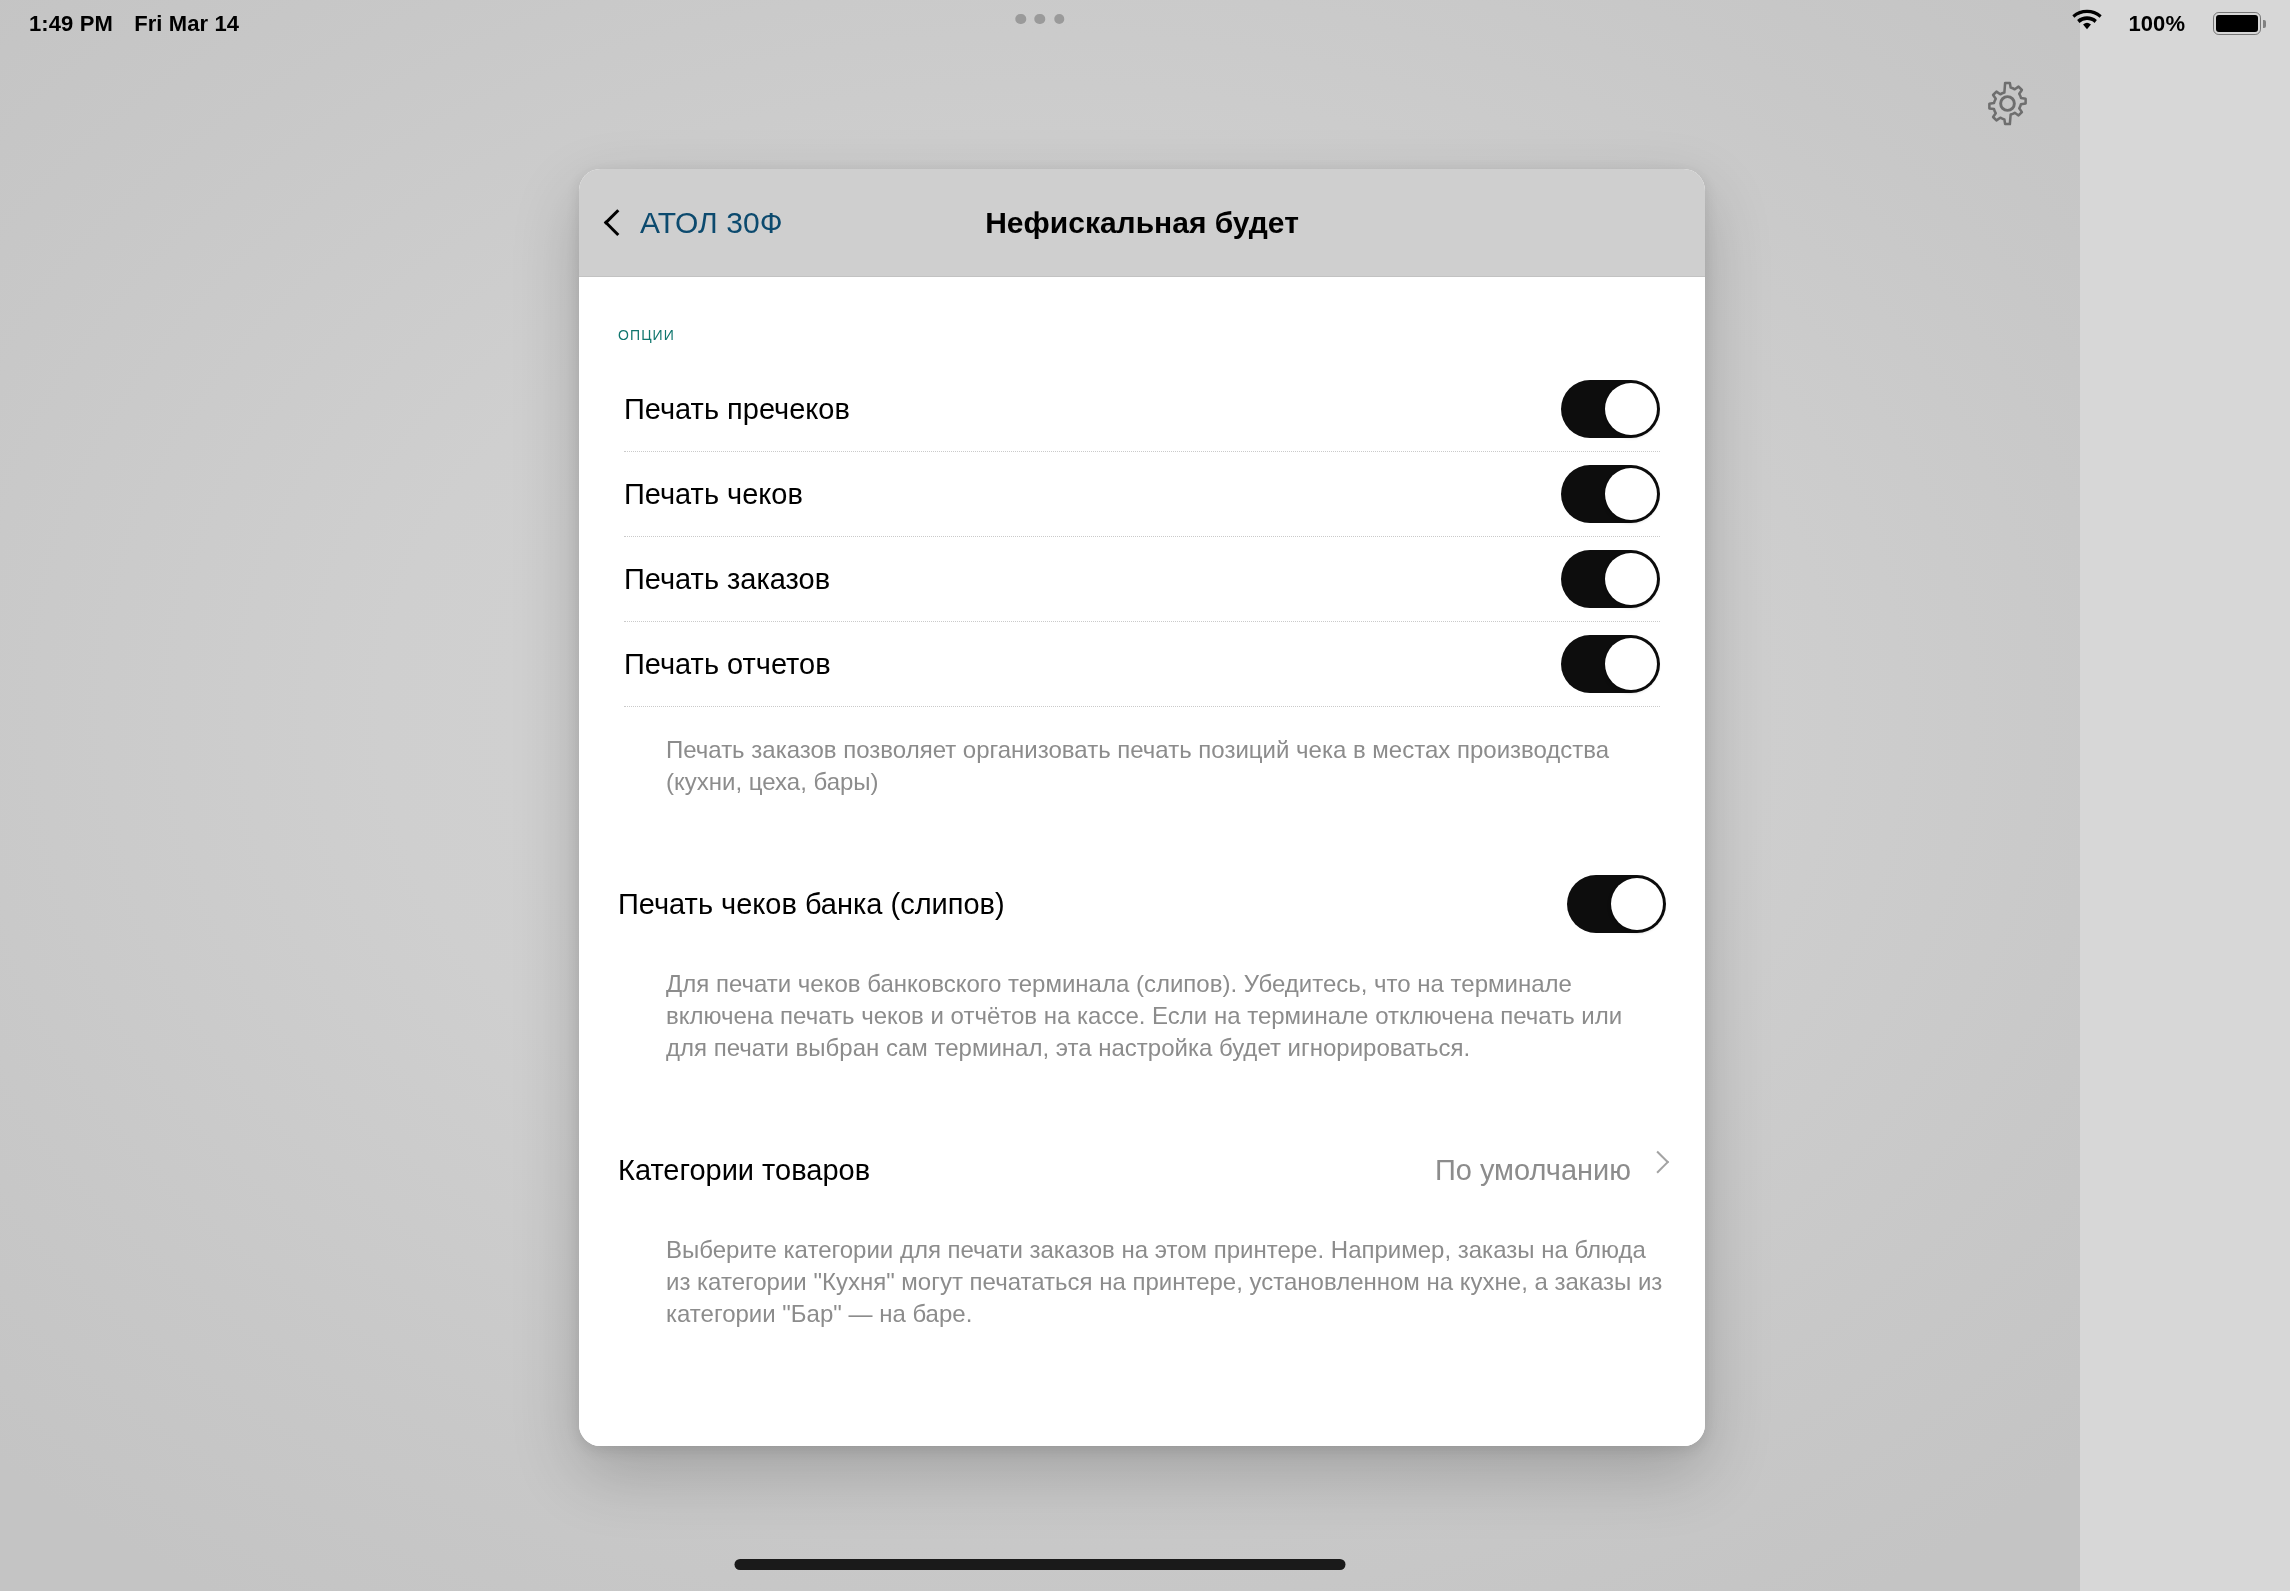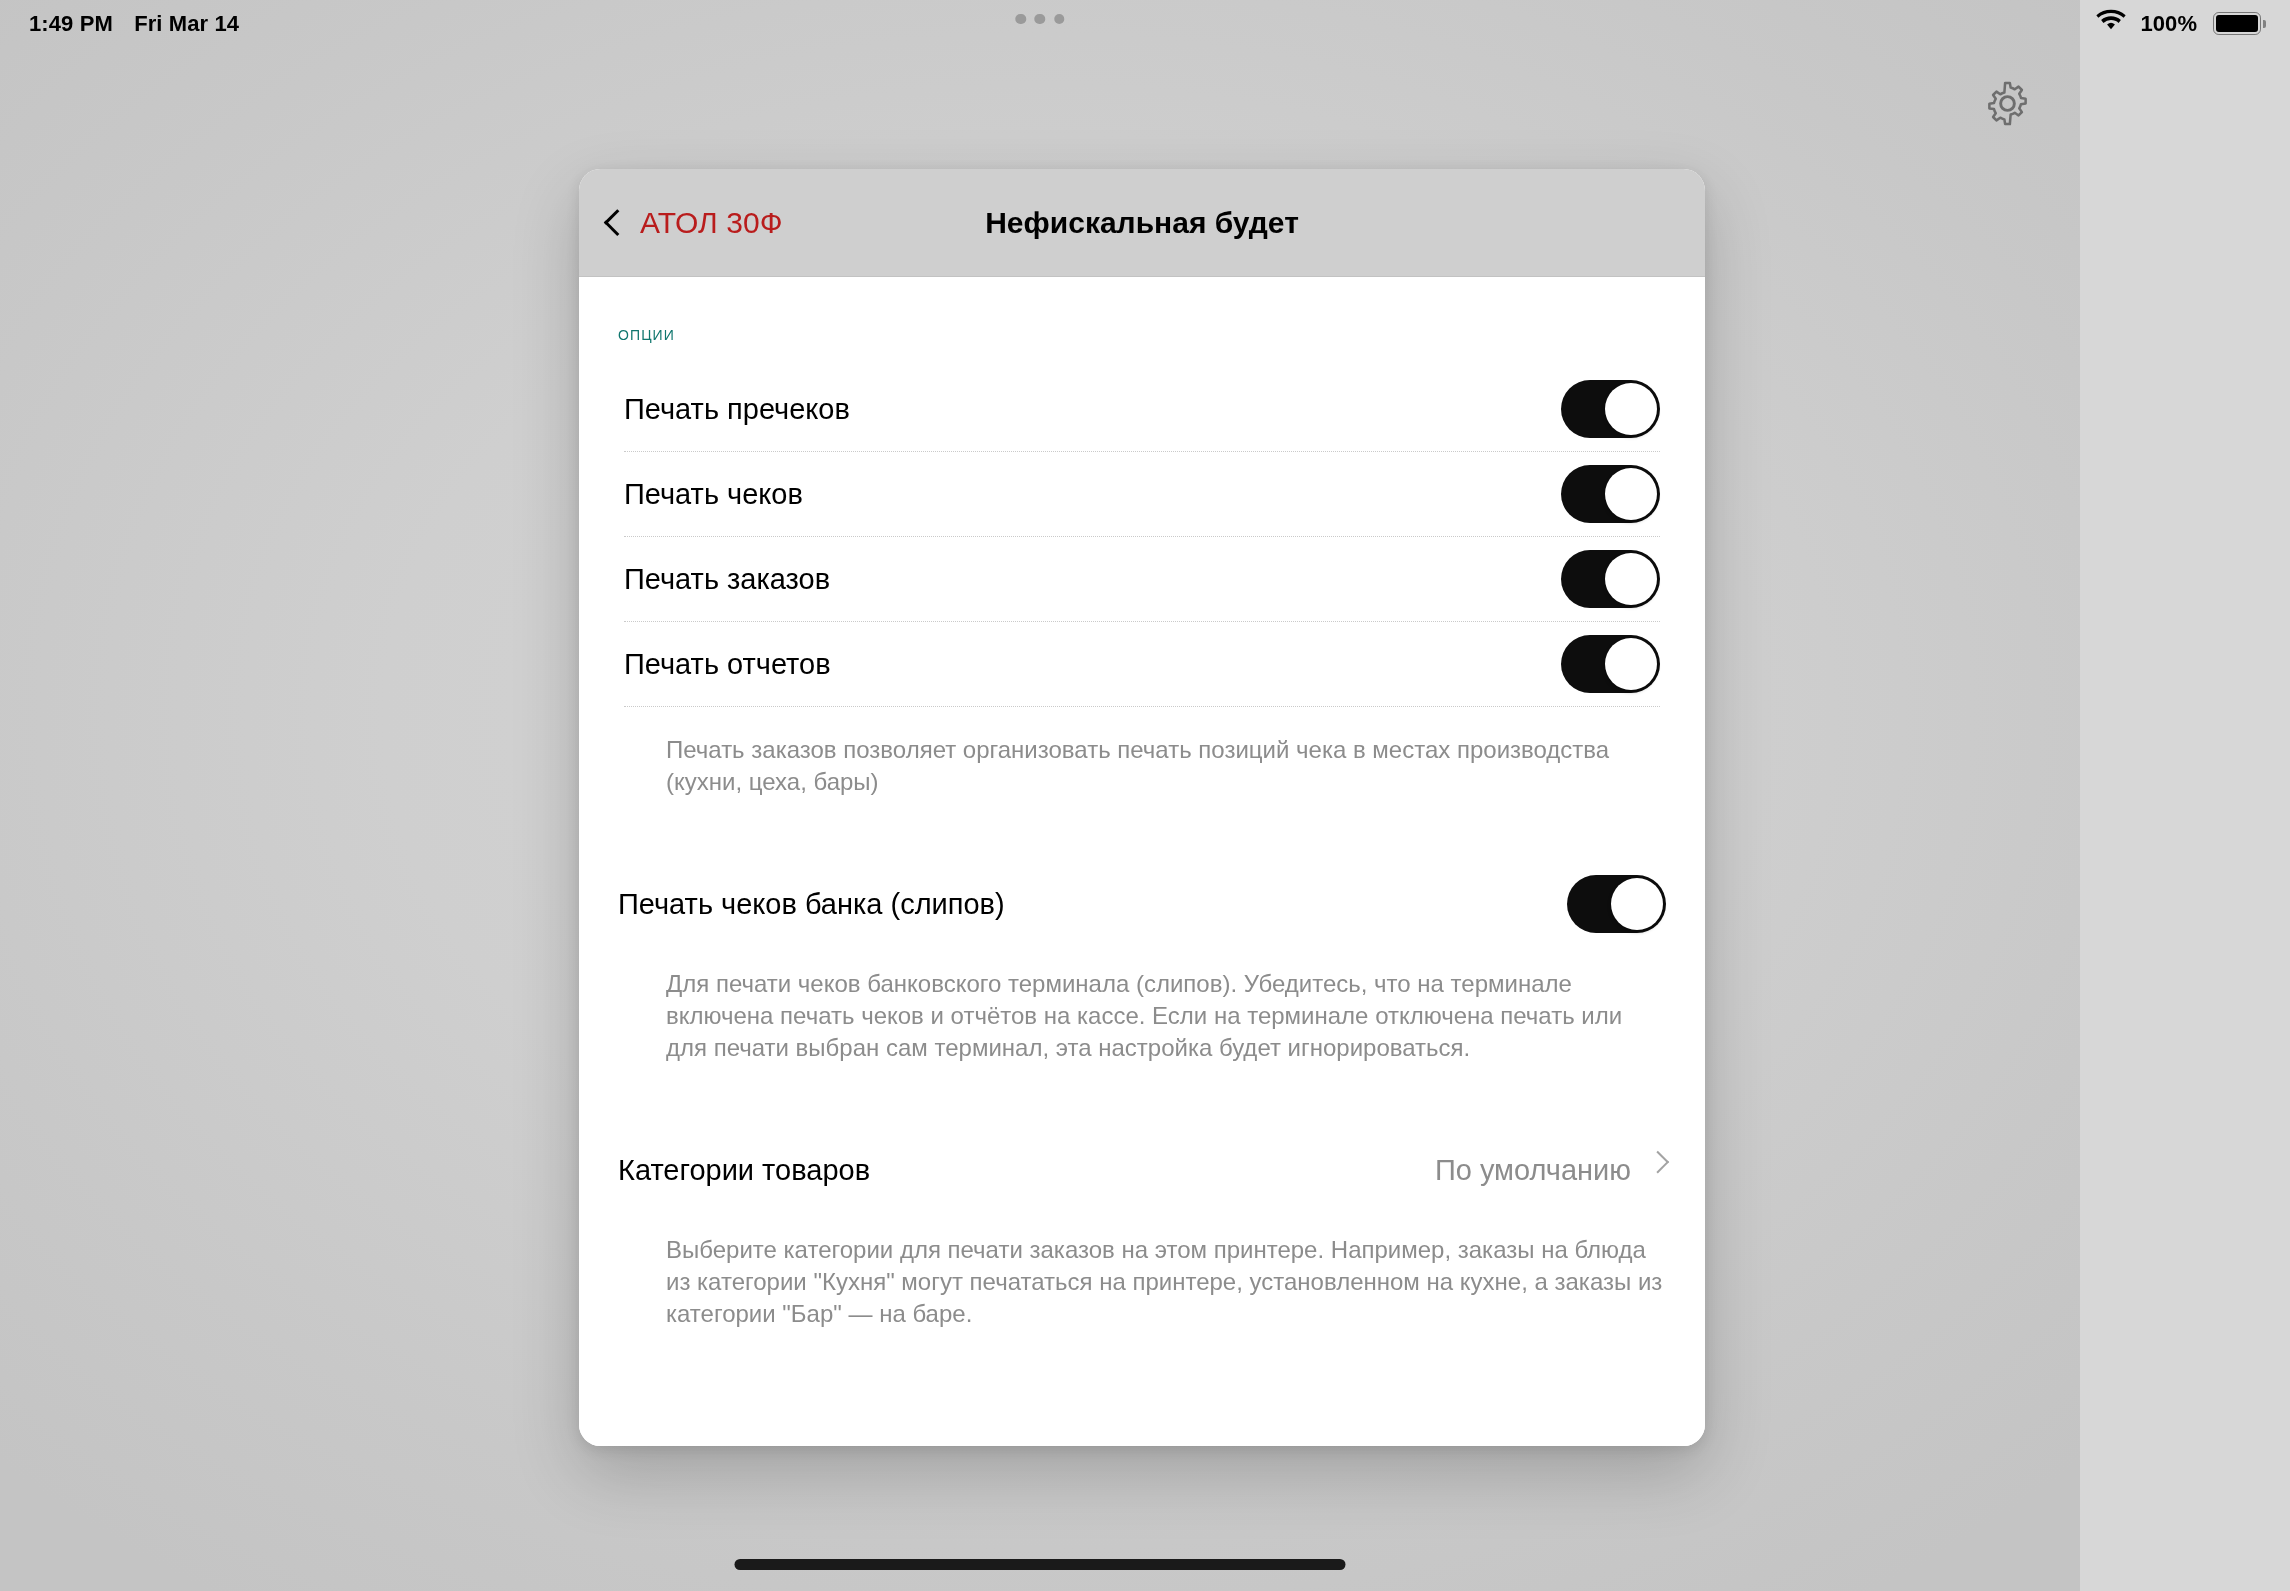--- a/index.html
+++ b/index.html
@@ -41,21 +41,21 @@
     letter-spacing: 0.1px;
   }
   .status-left {
     display: flex;
     align-items: center;
     gap: 21.3px;
   }
   .status-right {
     display: flex;
     align-items: center;
-    gap: 14px;
+    gap: 26px;
   }
   .wifi-icon { display: block; }
   .battery-pct {
     font-size: 22px;
     font-weight: 600;
     margin-right: 1.9px;
   }
   .battery {
     position: relative;
     width: 48px;
@@ -144,21 +144,21 @@
     display: block;
     width: 15.5px;
     height: 15.5px;
     border-left: 3.9px solid #000;
     border-bottom: 3.9px solid #000;
     transform: rotate(45deg);
     margin-top: -1px;
   }
   .back-label {
     font-size: 30px;
-    color: #b91c1c;
+    color: #0c4a6e;
     letter-spacing: 0.1px;
   }
   .sheet-title {
     position: absolute;
     left: 0; right: 0;
     text-align: center;
     font-size: 30px;
     font-weight: 700;
     color: #000;
     pointer-events: none;

